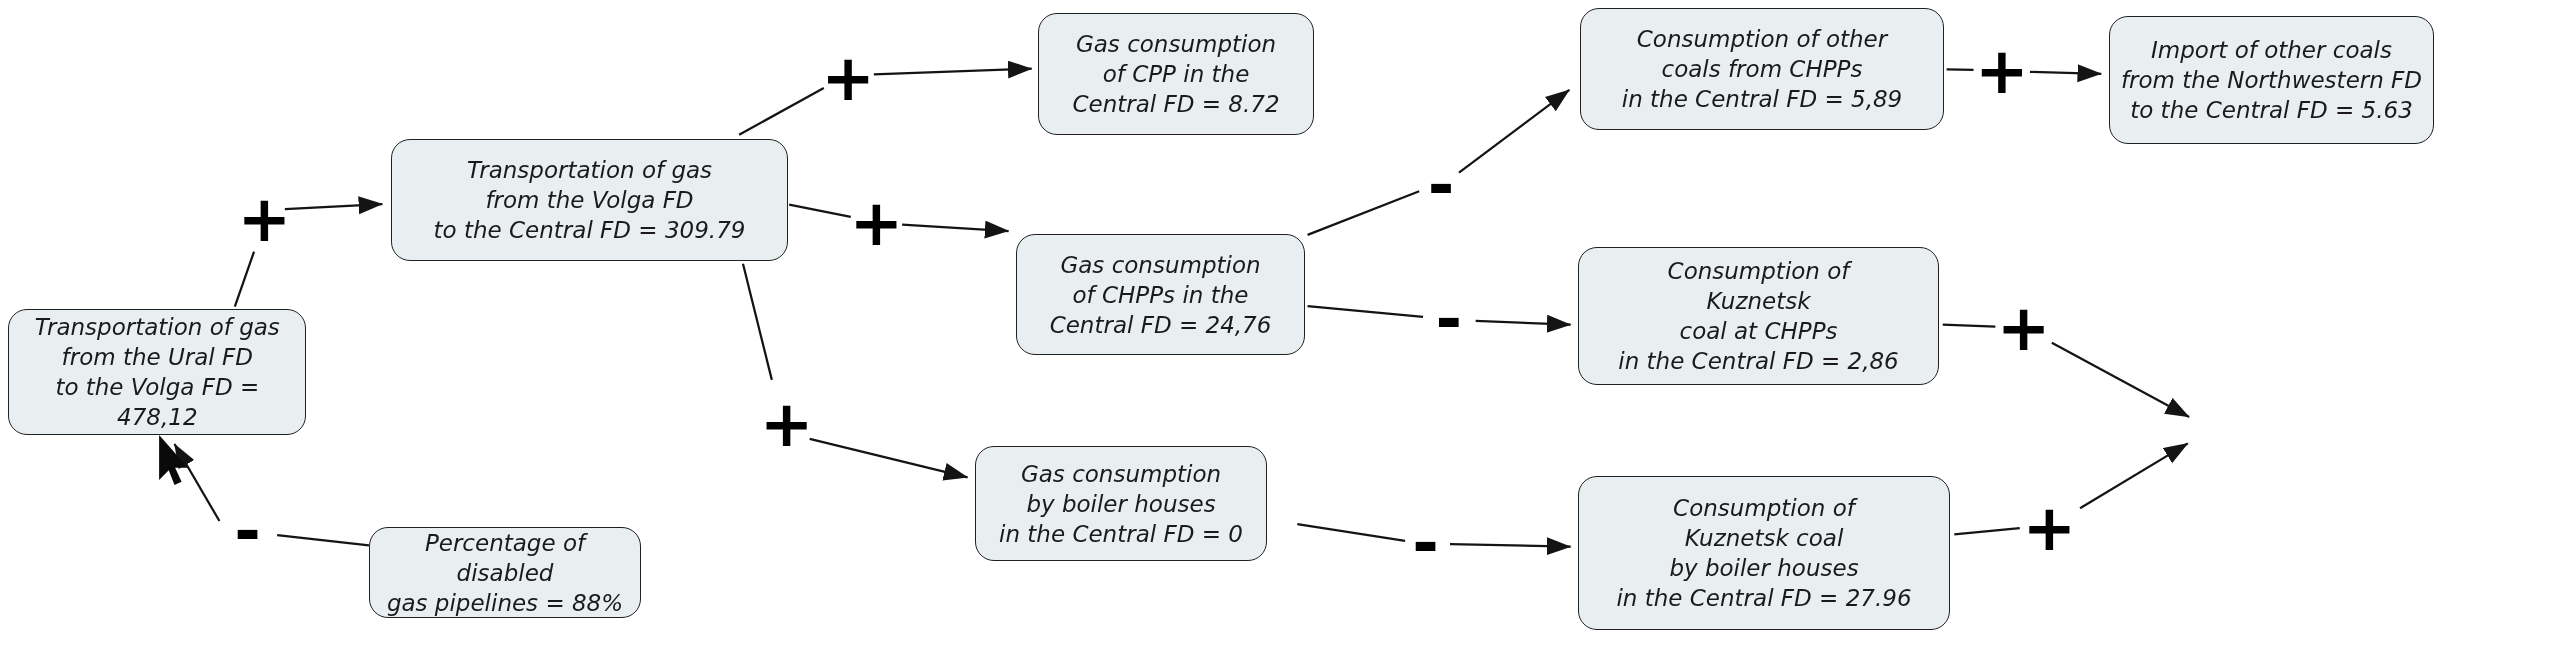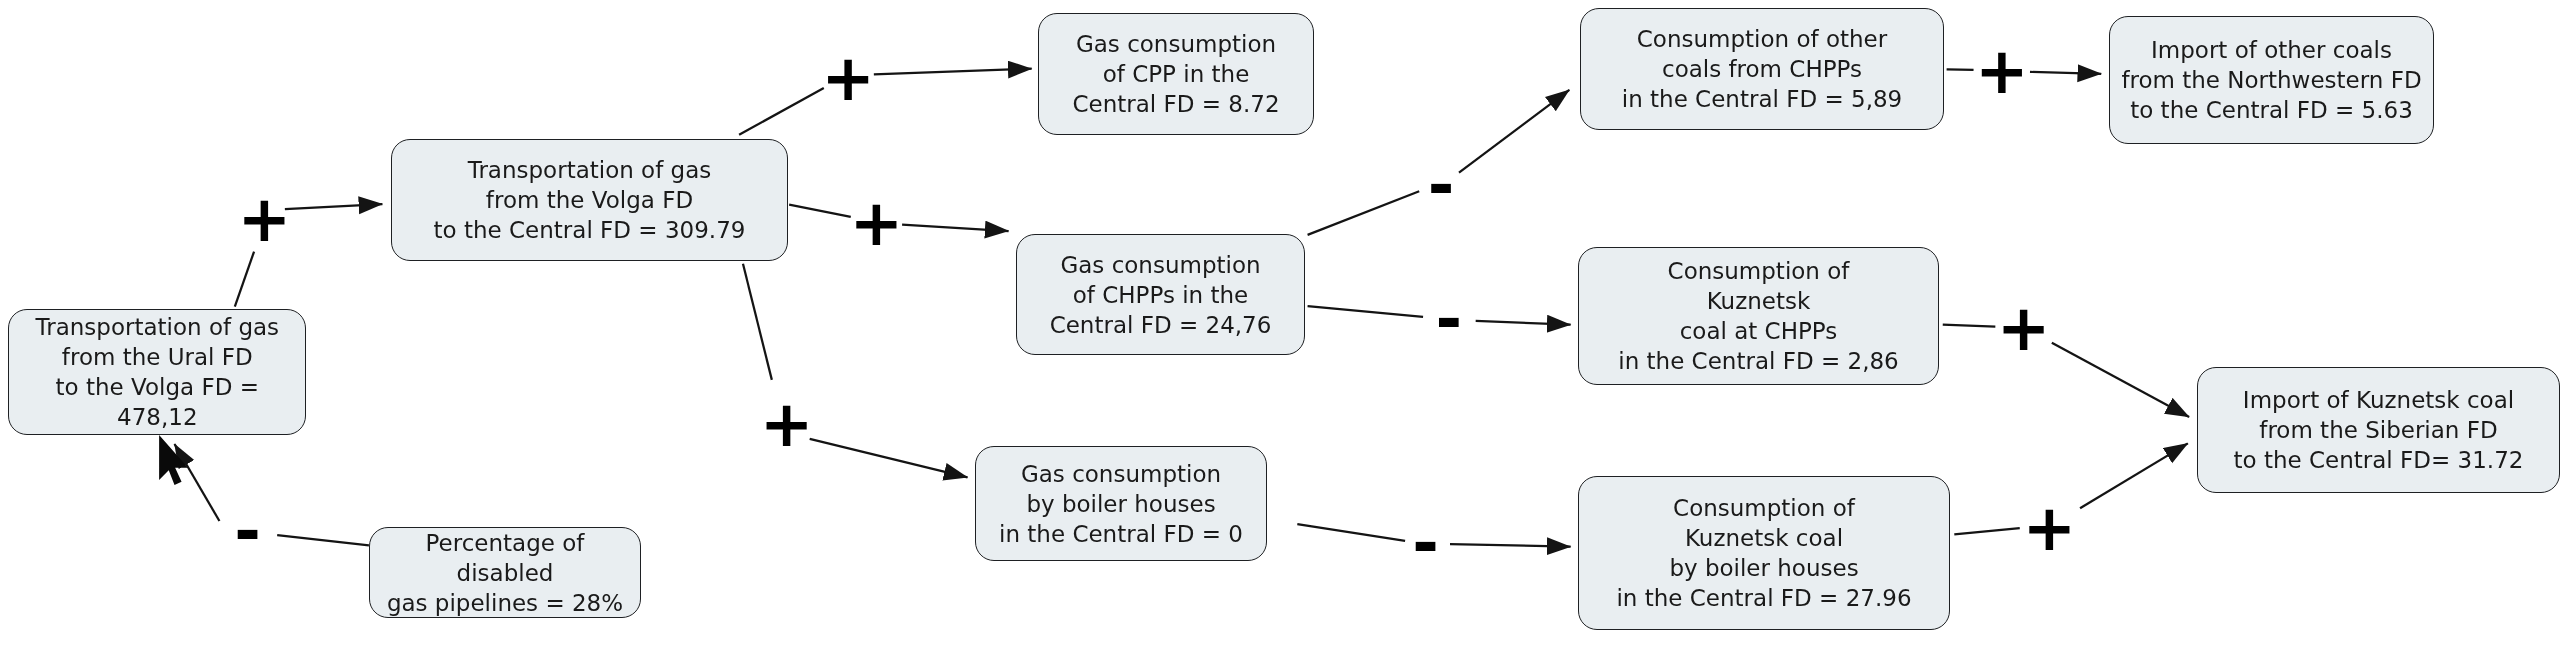--- a/index.html
+++ b/index.html
@@ -5,21 +5,21 @@
   html,body{margin:0;padding:0;background:#ffffff;}
   #canvas{position:relative;width:2576px;height:650px;background:#ffffff;overflow:hidden;
           font-family:"DejaVu Sans","Liberation Sans",sans-serif;}
   #edges{position:absolute;left:0;top:0;width:2576px;height:650px;}
   .edge-line{stroke:#141414;stroke-width:3.5;fill:none;}
   .edge-sign{font-family:"DejaVu Sans","Liberation Sans",sans-serif;font-weight:bold;
              font-size:100px;fill:#000000;text-anchor:middle;}
   .node{position:absolute;box-sizing:border-box;background:#e9eef1;border:1.9px solid #1e2023;
         border-radius:19px;display:flex;align-items:center;justify-content:center;
         text-align:center;white-space:pre-line;color:#1a1a1a;font-size:23px;line-height:30px;
-        padding:3.8px 9px;}
+        padding:3.8px 9px;font-style:italic;}
   .n1{left:8.3px;top:309px;width:298px;height:126px;}
   .n2{left:369px;top:527px;width:272px;height:91px;}
   .n3{left:391px;top:139px;width:397px;height:122px;}
   .n4{left:1038px;top:13px;width:276px;height:122px;}
   .n5{left:1016px;top:234px;width:289px;height:121px;}
   .n6{left:975px;top:446px;width:292px;height:115px;}
   .n7{left:1580px;top:8.3px;width:364px;height:122px;}
   .n8{left:2109px;top:16px;width:325px;height:128px;}
   .n9{left:1578px;top:247px;width:361px;height:138px;}
   .n10{left:1578px;top:476px;width:372px;height:154px;}
@@ -103,21 +103,21 @@
       <text class="edge-sign" x="3194" y="857">+</text>
     </g>
 
     <polygon points="248,678 248,748 263,733 272,756 283,751 273,729 293,729" fill="#0a0a0a"></polygon>
   </svg>
 
   <div class="node n1">Transportation of gas
 from the Ural FD
 to the Volga FD = 478,12</div>
   <div class="node n2">Percentage of disabled
-gas pipelines = 28%</div>
+gas pipelines = 88%</div>
   <div class="node n3">Transportation of gas
 from the Volga FD
 to the Central FD = 309.79</div>
   <div class="node n4">Gas consumption
 of CPP in the
 Central FD = 8.72</div>
   <div class="node n5">Gas consumption
 of CHPPs in the
 Central FD = 24,76</div>
   <div class="node n6">Gas consumption
@@ -130,18 +130,15 @@
 from the Northwestern FD
 to the Central FD = 5.63</div>
   <div class="node n9">Consumption of
 Kuznetsk
 coal at CHPPs
 in the Central FD = 2,86</div>
   <div class="node n10">Consumption of
 Kuznetsk coal
 by boiler houses
 in the Central FD = 27.96</div>
-  <div class="node n11">Import of Kuznetsk coal
-from the Siberian FD
-to the Central FD= 31.72</div>
 
 </div>
 
 
 </body></html>

